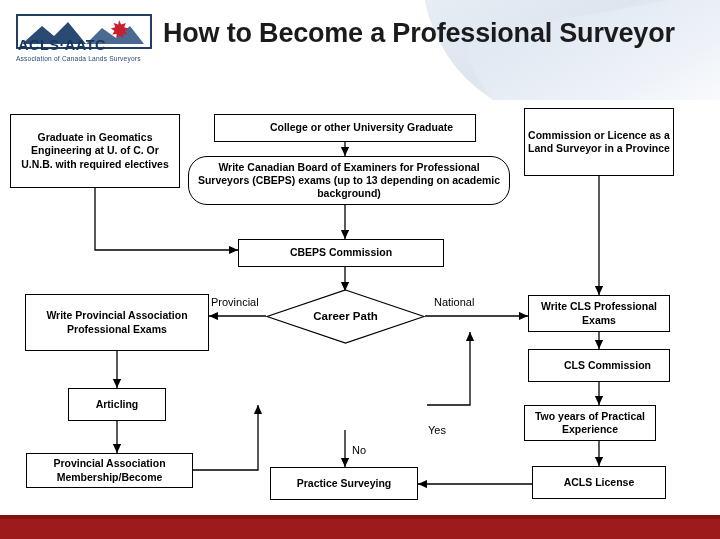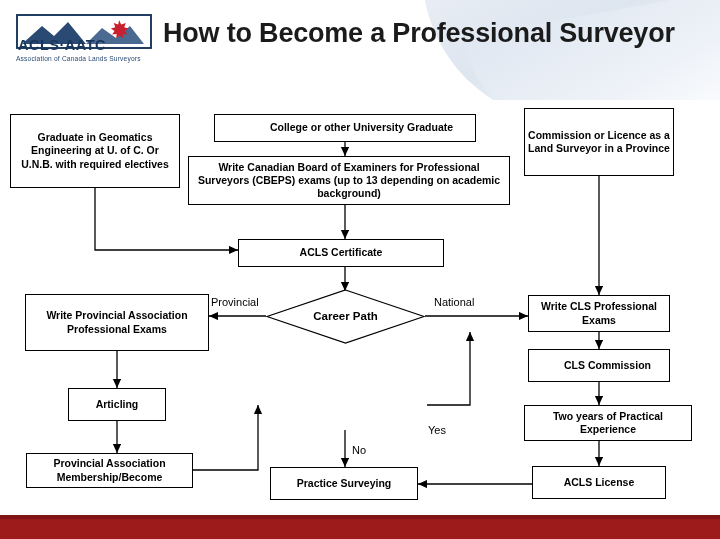--- a/index.html
+++ b/index.html
@@ -210,43 +210,43 @@
         <path d="M599,76 L599,195"></path>
       </g>
     </svg>
 
     <div class="node" style="left:10px; top:14px; width:170px; height:74px;">Graduate in Geomatics Engineering at U. of C. Or U.N.B. with required electives</div>
 
     <div class="node" style="left:214px; top:14px; width:262px; height:28px;padding-left:36px;">College or  other University Graduate</div>
 
     <div class="node" style="left:524px; top:8px; width:150px; height:68px;">Commission or Licence as a Land Surveyor in a Province</div>
 
-    <div class="node" style="left:188px; top:56px; width:322px; height:49px;">Write Canadian Board of Examiners for Professional Surveyors (CBEPS) exams (up to 13 depending on academic background)</div>
-
-    <div class="node" style="left:238px; top:139px; width:206px; height:28px;">ACLS Certificate</div>
+    <div class="node" style="left:188px; top:56px; width:322px; height:49px;border-radius:19px;">Write Canadian Board of Examiners for Professional Surveyors (CBEPS) exams (up to 13 depending on academic background)</div>
+
+    <div class="node" style="left:238px; top:139px; width:206px; height:28px;">CBEPS Commission</div>
 
     <div class="dia-wrap" style="left:266px; top:189px; width:159px; height:55px;">
       <svg width="159" height="55" viewBox="0 0 159 55">
         <polygon points="79.5,1 158,27.5 79.5,54 1,27.5" fill="#ffffff" stroke="#000" stroke-width="1.3"></polygon>
       </svg>
       <div class="dia-text">Career Path</div>
     </div>
 
     <div class="node" style="left:25px; top:194px; width:184px; height:57px;">Write Provincial Association Professional Exams</div>
 
     <div class="node" style="left:68px; top:288px; width:98px; height:33px;">Articling</div>
 
     <div class="node" style="left:26px; top:353px; width:167px; height:35px;">Provincial Association Membership/Become</div>
 
 
     <div class="node" style="left:528px; top:195px; width:142px; height:37px;">Write CLS Professional Exams</div>
 
     <div class="node" style="left:528px; top:249px; width:142px; height:33px;padding-left:20px;">CLS Commission</div>
 
-    <div class="node" style="left:524px; top:305px; width:168px; height:36px;">Two years of Practical Experience</div>
+    <div class="node" style="left:524px; top:305px; width:132px; height:36px;">Two years of Practical Experience</div>
 
     <div class="node" style="left:532px; top:366px; width:134px; height:33px;">ACLS License</div>
 
     <div class="node" style="left:270px; top:367px; width:148px; height:33px;">Practice Surveying</div>
 
     <div class="label" style="left:211px; top:196px;">Provincial</div>
     <div class="label" style="left:434px; top:196px;">National</div>
     <div class="label" style="left:428px; top:324px;">Yes</div>
     <div class="label" style="left:352px; top:344px;">No</div>
 

